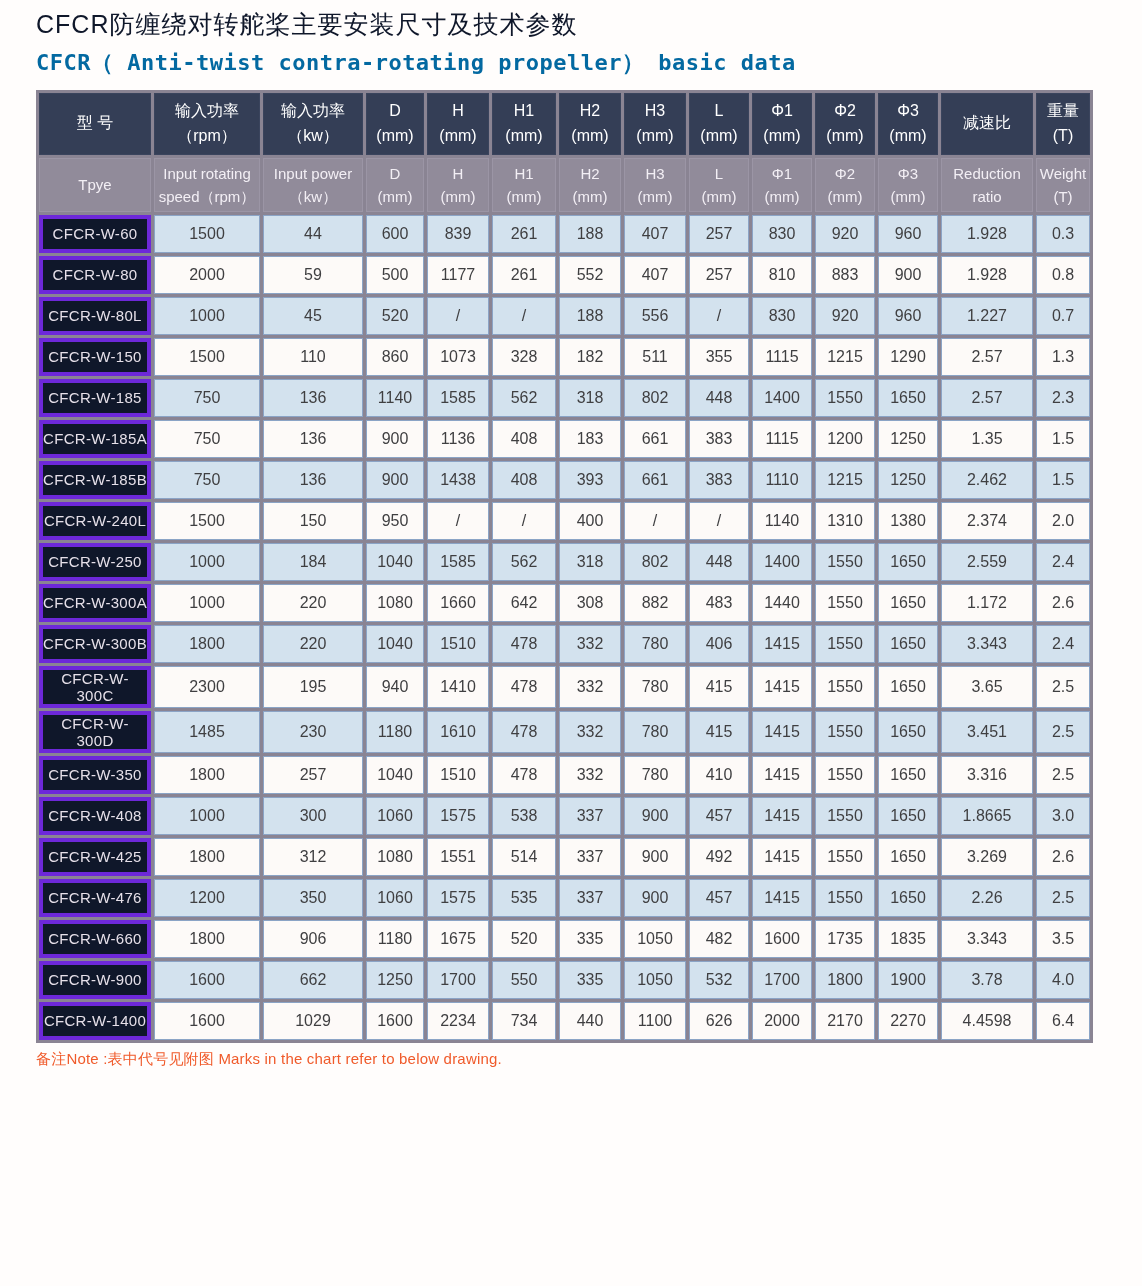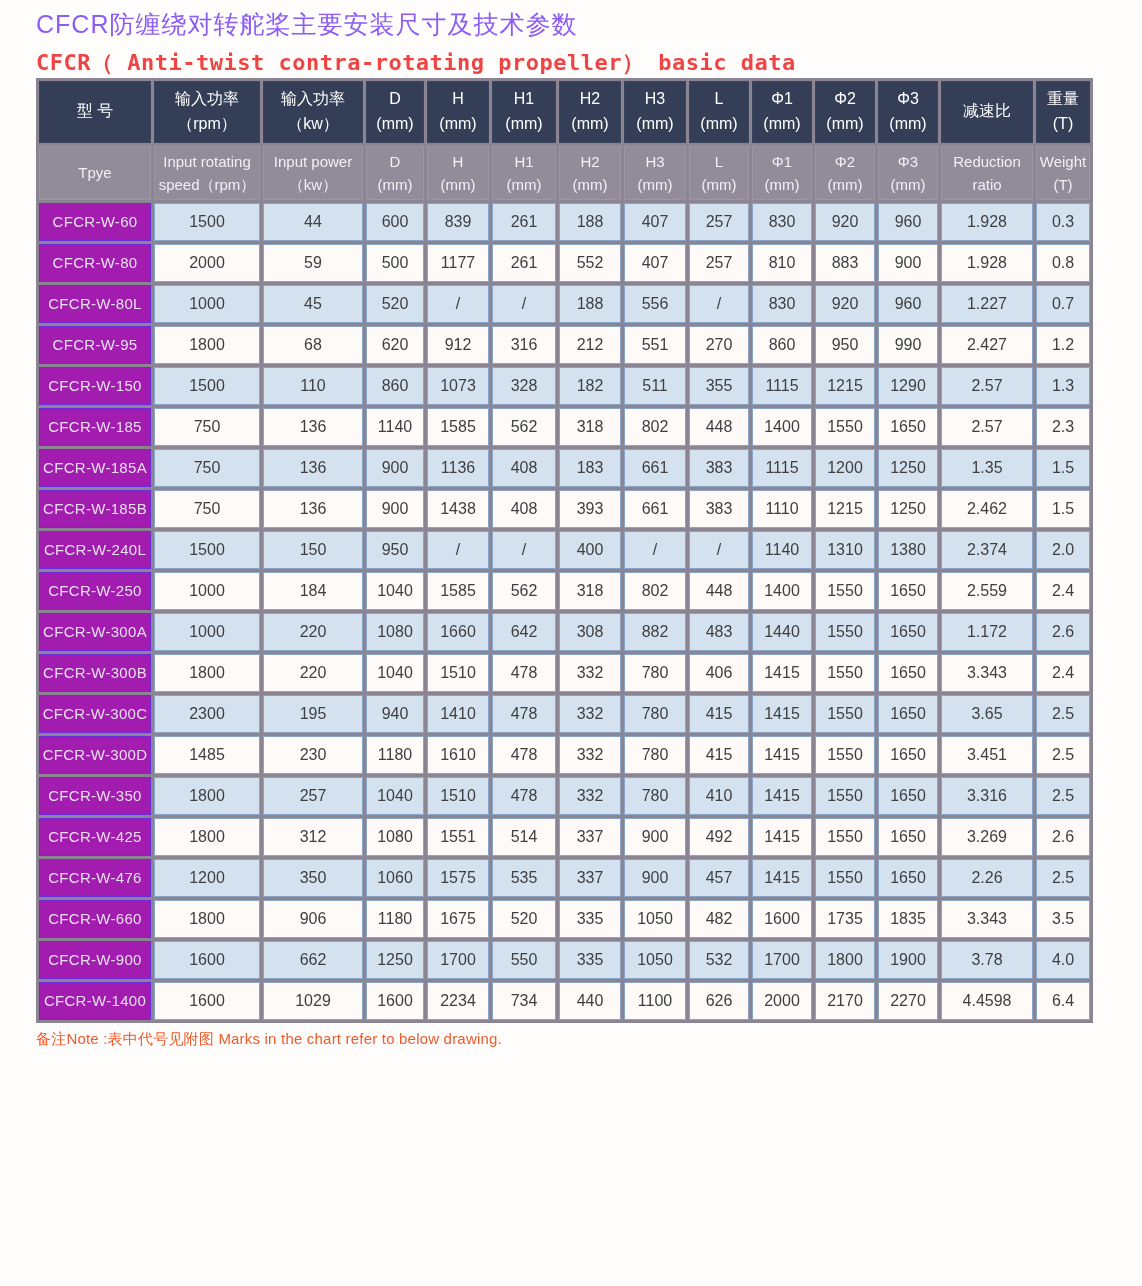--- a/index.html
+++ b/index.html
@@ -9,32 +9,33 @@
     font-family: "Liberation Sans", "DejaVu Sans", sans-serif;
   }
   .page {
     width: 1142px;
     height: 1286px;
     padding: 8px 20px 0 36px;
     position: relative;
   }
   .title-zh {
     font-size: 25px;
-    color: #8b5cf6;
+    color: #0f172a;
     letter-spacing: 1px;
     line-height: 1.35;
     font-weight: 500;
   }
   .title-en {
     font-family: "DejaVu Sans Mono", "Liberation Mono", monospace;
     font-size: 22px;
     font-weight: bold;
-    color: #ef4444;
+    color: #0369a1;
     letter-spacing: 0.5px;
     margin-top: 6px;
+    margin-bottom: 12px;
   }
   table.spec {
     border-collapse: separate;
     border-spacing: 3px;
     background: #8a8493;
     table-layout: fixed;
     width: 955px;
   }
   col.c0 { width: 112px; }
   col.c1 { width: 106px; }
@@ -68,22 +69,22 @@
   }
   tr.head-en th {
     background: #918b9a;
     border: 1px solid #9b95a5;
     color: #f3eff5;
     font-size: 15px;
     height: 54px;
     line-height: 1.55;
   }
   tbody th.type-cell {
-    background: #a21caf;
-    border: 1px solid #6d28d9;
+    background: #0f172a;
+    border: 4px solid #6d28d9;
     color: #e6e0e9;
     font-size: 15px;
     letter-spacing: 0.3px;
   }
   tbody td {
     border: 1px solid #8ba4c6;
     color: #3f3f41;
     font-size: 16px;
     height: 38px;
   }
@@ -223,36 +224,20 @@
           <td>188</td>
           <td>556</td>
           <td>/</td>
           <td>830</td>
           <td>920</td>
           <td>960</td>
           <td>1.227</td>
           <td>0.7</td>
         </tr>
         <tr>
-          <th class="type-cell">CFCR-W-95</th>
-          <td>1800</td>
-          <td>68</td>
-          <td>620</td>
-          <td>912</td>
-          <td>316</td>
-          <td>212</td>
-          <td>551</td>
-          <td>270</td>
-          <td>860</td>
-          <td>950</td>
-          <td>990</td>
-          <td>2.427</td>
-          <td>1.2</td>
-        </tr>
-        <tr>
           <th class="type-cell">CFCR-W-150</th>
           <td>1500</td>
           <td>110</td>
           <td>860</td>
           <td>1073</td>
           <td>328</td>
           <td>182</td>
           <td>511</td>
           <td>355</td>
           <td>1115</td>
@@ -415,20 +400,36 @@
           <td>332</td>
           <td>780</td>
           <td>410</td>
           <td>1415</td>
           <td>1550</td>
           <td>1650</td>
           <td>3.316</td>
           <td>2.5</td>
         </tr>
         <tr>
+          <th class="type-cell">CFCR-W-408</th>
+          <td>1000</td>
+          <td>300</td>
+          <td>1060</td>
+          <td>1575</td>
+          <td>538</td>
+          <td>337</td>
+          <td>900</td>
+          <td>457</td>
+          <td>1415</td>
+          <td>1550</td>
+          <td>1650</td>
+          <td>1.8665</td>
+          <td>3.0</td>
+        </tr>
+        <tr>
           <th class="type-cell">CFCR-W-425</th>
           <td>1800</td>
           <td>312</td>
           <td>1080</td>
           <td>1551</td>
           <td>514</td>
           <td>337</td>
           <td>900</td>
           <td>492</td>
           <td>1415</td>

